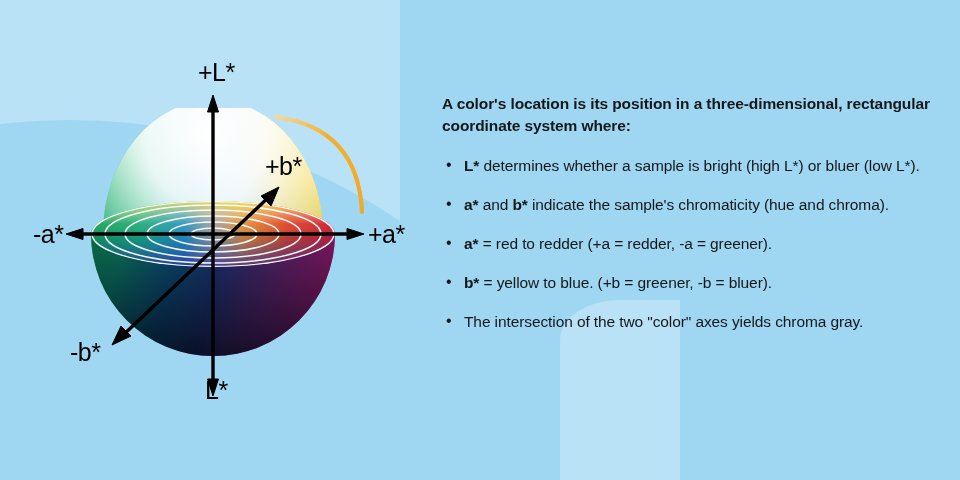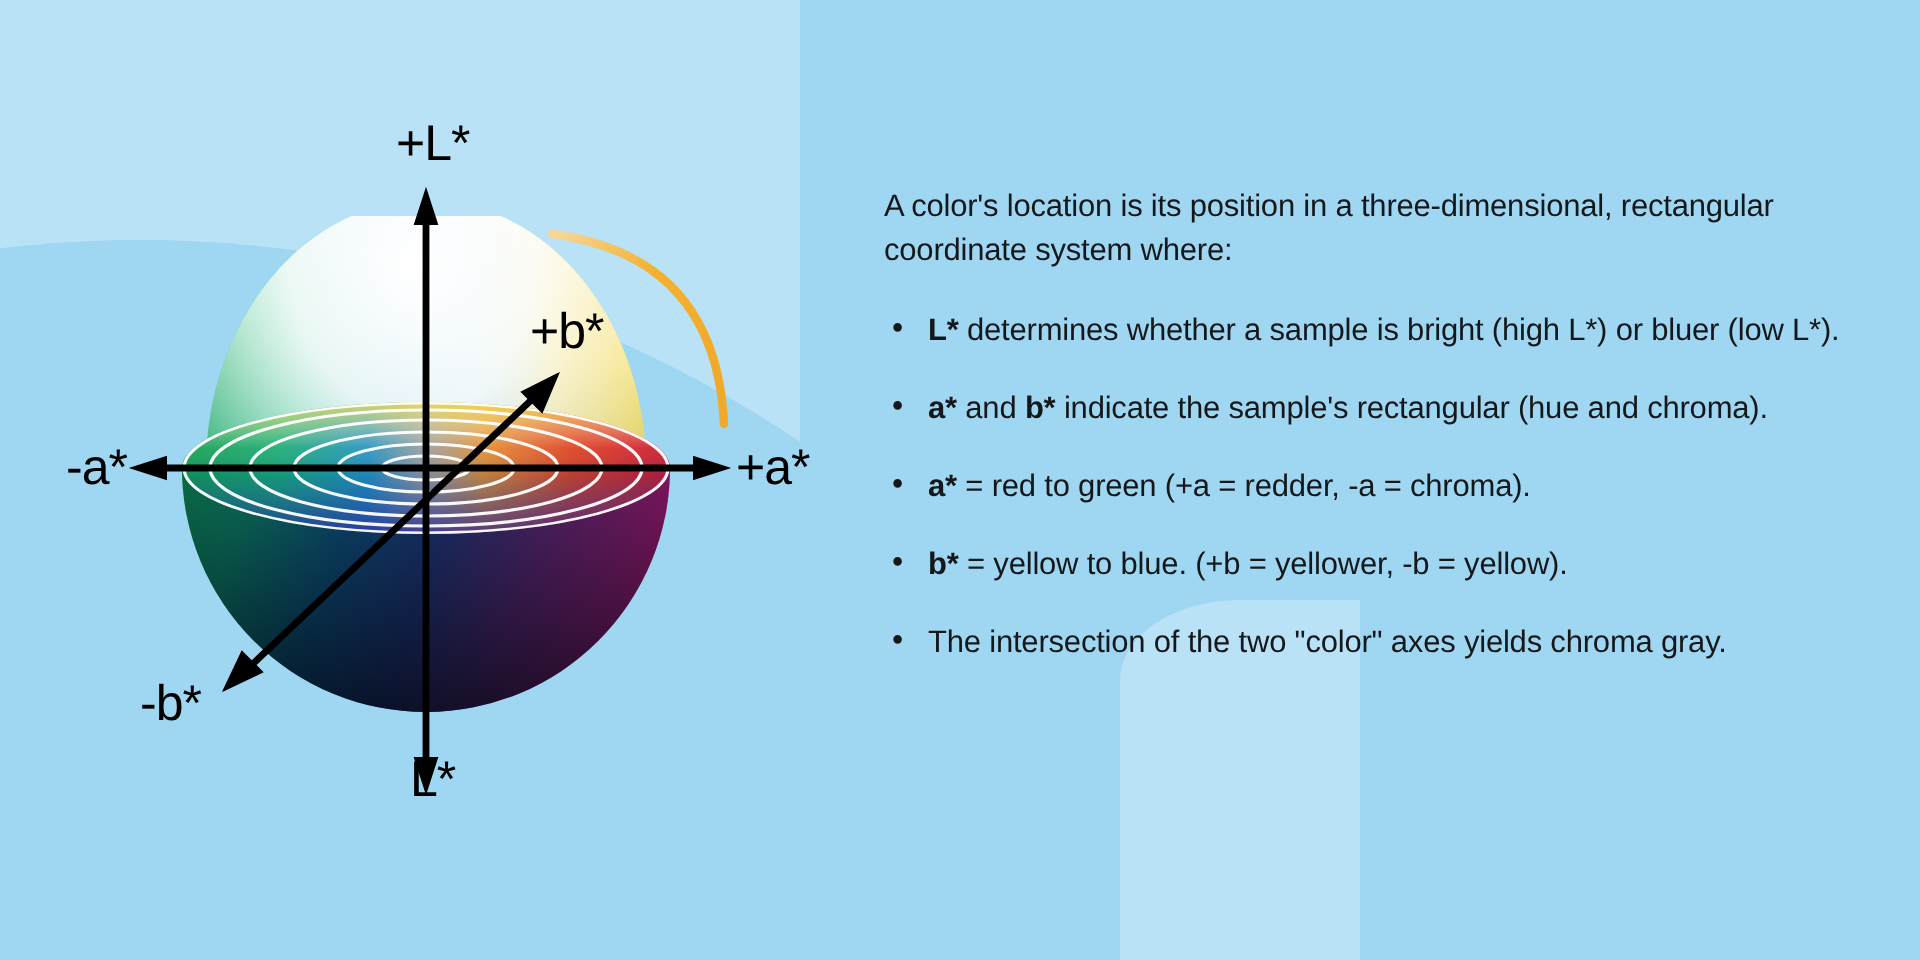--- a/index.html
+++ b/index.html
@@ -70,21 +70,21 @@
   
   #panel {
     position: absolute;
     left: 442px;
     top: 93px;
     width: 500px;
     color: #15181a;
   }
   #panel .intro {
     font-size: 15.5px;
-    font-weight: normal;
+    font-weight: bold;
     line-height: 1.42;
     margin: 0 0 18px 0;
     letter-spacing: -0.1px;
   }
   #panel ul {
     list-style: none;
     margin: 0;
     padding: 0;
   }
   #panel li {
@@ -244,27 +244,27 @@
     <div class="axis-label" id="lbl-bneg">-b*</div>
   </div>
 
   <div id="panel">
     <p class="intro">A color's location is its position in a three-dimensional, rectangular coordinate system where:</p>
     <ul>
       <li>
         <span class="bullet">•</span><b>L*</b><span> determines whether a sample is bright (high L*) or bluer (low L*).</span>
       </li>
       <li>
-        <span class="bullet">•</span><b>a*</b><span> and </span><b>b*</b><span> indicate the sample's rectangular (hue and chroma).</span>
-      </li>
-      <li>
-        <span class="bullet">•</span><b>a*</b><span> = red to green (+a = redder, -a = chroma).</span>
-      </li>
-      <li>
-        <span class="bullet">•</span><b>b*</b><span> = yellow to blue. (+b = yellower, -b = yellow).</span>
+        <span class="bullet">•</span><b>a*</b><span> and </span><b>b*</b><span> indicate the sample's chromaticity (hue and chroma).</span>
+      </li>
+      <li>
+        <span class="bullet">•</span><b>a*</b><span> = red to redder (+a = redder, -a = greener).</span>
+      </li>
+      <li>
+        <span class="bullet">•</span><b>b*</b><span> = yellow to blue. (+b = greener, -b = bluer).</span>
       </li>
       <li>
         <span class="bullet">•</span><b></b><span>The intersection of the two "color" axes yields chroma gray.</span>
       </li>
     </ul>
   </div>
 
 </div>
 
 </body></html>

